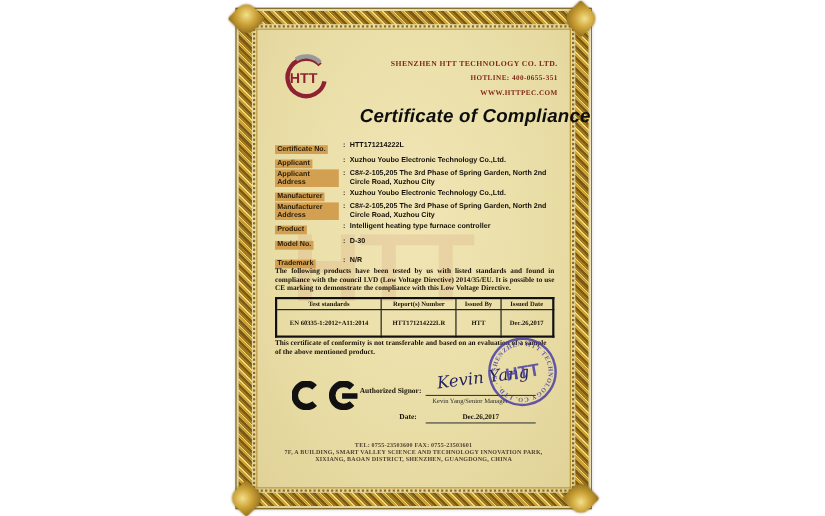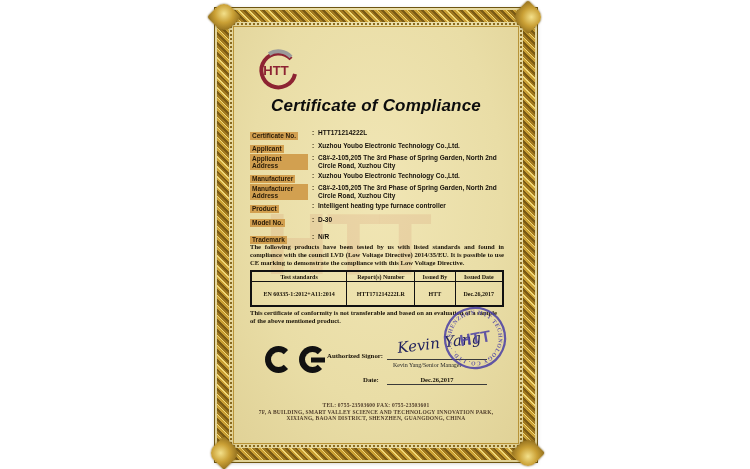--- a/index.html
+++ b/index.html
@@ -22,21 +22,21 @@
   .watermark{position:absolute;left:50px;top:185px;font-size:88px;font-weight:bold;
       letter-spacing:-2px;color:rgba(186,73,48,0.10);font-family:"Liberation Sans",sans-serif;}
 
   
   .logo{position:absolute;left:40px;top:40px;width:44px;height:44px;}
   .company-block{position:absolute;right:30px;top:46px;text-align:right;
       font-family:"Liberation Serif",serif;font-weight:bold;color:#7d2718;}
   .company-line1{font-size:7px;letter-spacing:0.4px;}
   .company-line2,.company-line3{font-size:6.5px;letter-spacing:0.4px;margin-top:6px;}
 
-  .title{position:absolute;left:0;top:88px;width:100%;text-align:center;
+  .title{position:absolute;left:0;top:88px;width:100%;text-align:right;
       font-size:17px;font-weight:bold;font-style:italic;color:#0d0d0d;letter-spacing:0.2px;}
   .drow{position:absolute;display:flex;width:254px;line-height:7.5px;}
   .dlabel{width:58px;flex:0 0 58px;}
   .dlabel span{display:inline-block;background:#d2a050;color:#2a1c08;font-weight:bold;
       font-size:6.5px;padding:0.5px 2px;}
   .dcolon{width:10px;flex:0 0 10px;text-align:center;font-weight:bold;font-size:6.5px;color:#2a1c08;}
   .dvalue{flex:1;font-weight:bold;font-size:6.5px;color:#15100a;}
 
   .para{position:absolute;left:35px;top:235px;width:254px;text-align:justify;
       font-family:"Liberation Serif",serif;font-weight:bold;font-size:6.6px;
@@ -99,20 +99,25 @@
     <div class="watermark">HTT</div>
 
     <div class="logo">
       <svg viewBox="0 0 44 44" width="44" height="44">
         <path d="M 36 11 A 17 17 0 1 0 40 26" fill="none" stroke="#8d2332" stroke-width="4"></path>
         <path d="M 14 6 A 17 17 0 0 1 36 9" fill="none" stroke="#9a9a9a" stroke-width="4"></path>
         <text x="21" y="27" text-anchor="middle" font-family="Liberation Sans, sans-serif" font-size="13" font-weight="bold" fill="#8d2332">HTT</text>
       </svg>
     </div>
 
+    <div class="company-block">
+      <div class="company-line1">SHENZHEN HTT TECHNOLOGY CO. LTD.</div>
+      <div class="company-line2">HOTLINE: 400-0655-351</div>
+      <div class="company-line3">WWW.HTTPEC.COM</div>
+    </div>
 
     <div class="title">Certificate of Compliance</div>
 
     <div class="drow" style="top:121px;left:35px">
       <div class="dlabel"><span>Certificate No.</span></div>
       <div class="dcolon">:</div>
       <div class="dvalue">HTT171214222L</div>
     </div>
     <div class="drow" style="top:134px;left:35px">
       <div class="dlabel"><span>Applicant</span></div>

